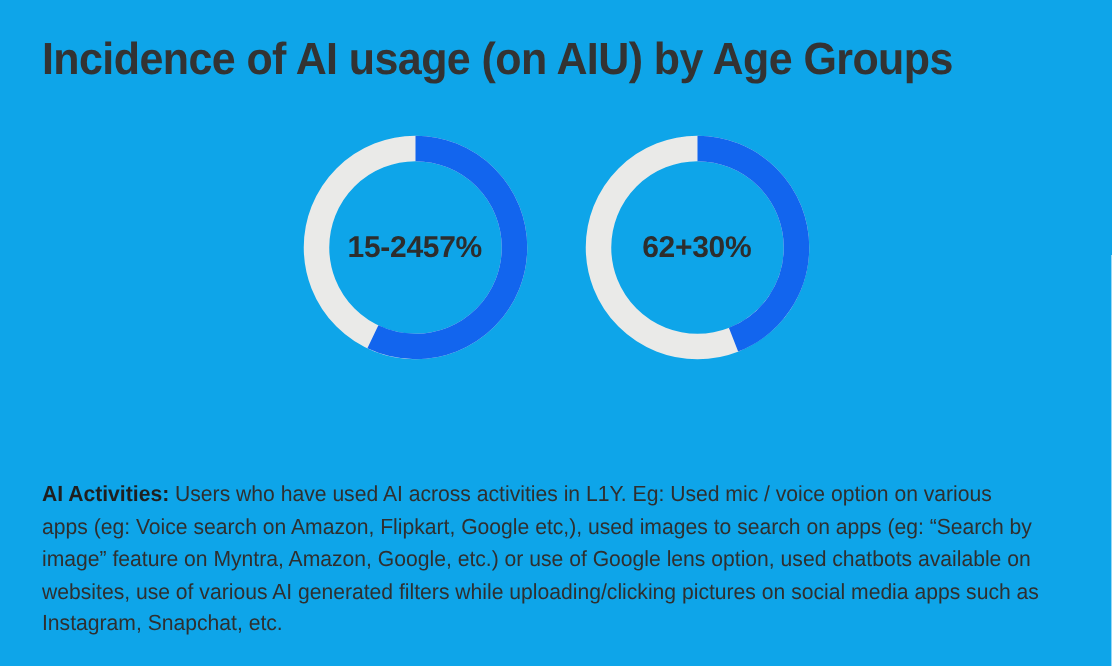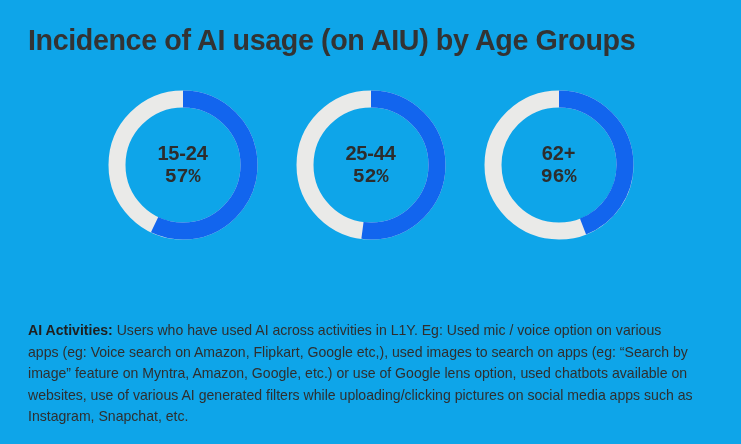--- a/index.html
+++ b/index.html
@@ -66,41 +66,40 @@
     height: 158px;
   }
 
   .donut-center {
     position: absolute;
     left: 0;
     top: 0;
     width: 158px;
     height: 158px;
     display: flex;
-    flex-direction: column;
+    flex-direction: row;
     align-items: center;
     justify-content: center;
     pointer-events: none;
   }
 
   .donut-label {
     font-size: 20px;
     line-height: 24px;
     font-weight: bold;
     color: #2d2d2d;
     letter-spacing: -0.2px;
   }
 
   .donut-value {
     font-size: 20px;
     line-height: 24px;
     font-weight: bold;
     color: #2d2d2d;
     letter-spacing: -0.2px;
-    font-family: Liberation Mono, monospace;
   }
 
   
   .footnote {
     position: absolute;
     left: 28px;
     top: 320px;
     width: 690px;
     font-size: 14.6px;
     line-height: 21.5px;
@@ -127,39 +126,29 @@
       <svg viewBox="0 0 158 158">
         <circle cx="79" cy="79" r="66" fill="none" stroke="#EAEAE8" stroke-width="17"></circle>
         <circle class="arc" cx="79" cy="79" r="66" fill="none" stroke="#1265EE" stroke-width="17" stroke-linecap="butt" transform="rotate(-90 79 79)" stroke-dasharray="236.373431256096 178.3167990177567"></circle>
       </svg>
       <div class="donut-center">
         <div class="donut-label">15-24</div>
         <div class="donut-value">57%</div>
       </div>
     </div>
 
-    <div class="donut">
-      <svg viewBox="0 0 158 158">
-        <circle cx="79" cy="79" r="66" fill="none" stroke="#EAEAE8" stroke-width="17"></circle>
-        <circle class="arc" cx="79" cy="79" r="66" fill="none" stroke="#1265EE" stroke-width="17" stroke-linecap="butt" transform="rotate(-90 79 79)" stroke-dasharray="215.6389197424034 199.0513105314493"></circle>
-      </svg>
-      <div class="donut-center">
-        <div class="donut-label">25-44</div>
-        <div class="donut-value">52%</div>
-      </div>
-    </div>
 
     <div class="donut">
       <svg viewBox="0 0 158 158">
         <circle cx="79" cy="79" r="66" fill="none" stroke="#EAEAE8" stroke-width="17"></circle>
         <circle class="arc" cx="79" cy="79" r="66" fill="none" stroke="#1265EE" stroke-width="17" stroke-linecap="butt" transform="rotate(-90 79 79)" stroke-dasharray="182.4637013204952 232.22652895335753"></circle>
       </svg>
       <div class="donut-center">
         <div class="donut-label">62+</div>
-        <div class="donut-value">96%</div>
+        <div class="donut-value">30%</div>
       </div>
     </div>
 
   </div>
 
   <div class="footnote">
     <b>AI Activities:</b><span> Users who have used AI across activities in L1Y. Eg: Used mic / voice option on various apps (eg: Voice search on Amazon, Flipkart, Google etc,), used images to search on apps (eg: “Search by image” feature on Myntra, Amazon, Google, etc.) or use of Google lens option, used chatbots available on websites, use of various AI generated filters while uploading/clicking pictures on social media apps such as Instagram, Snapchat, etc.</span>
   </div>
 
 </div>

